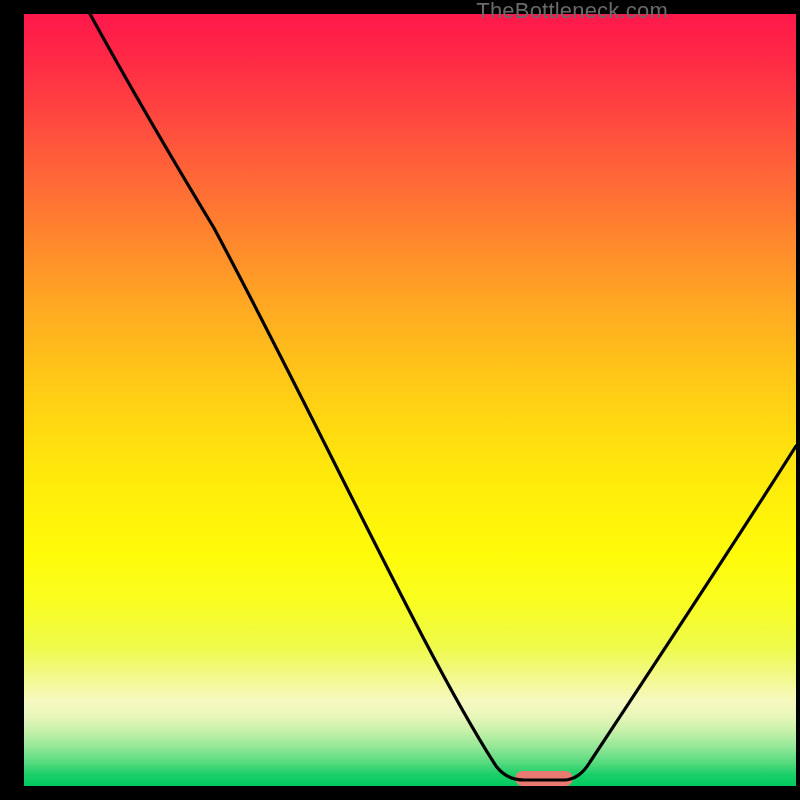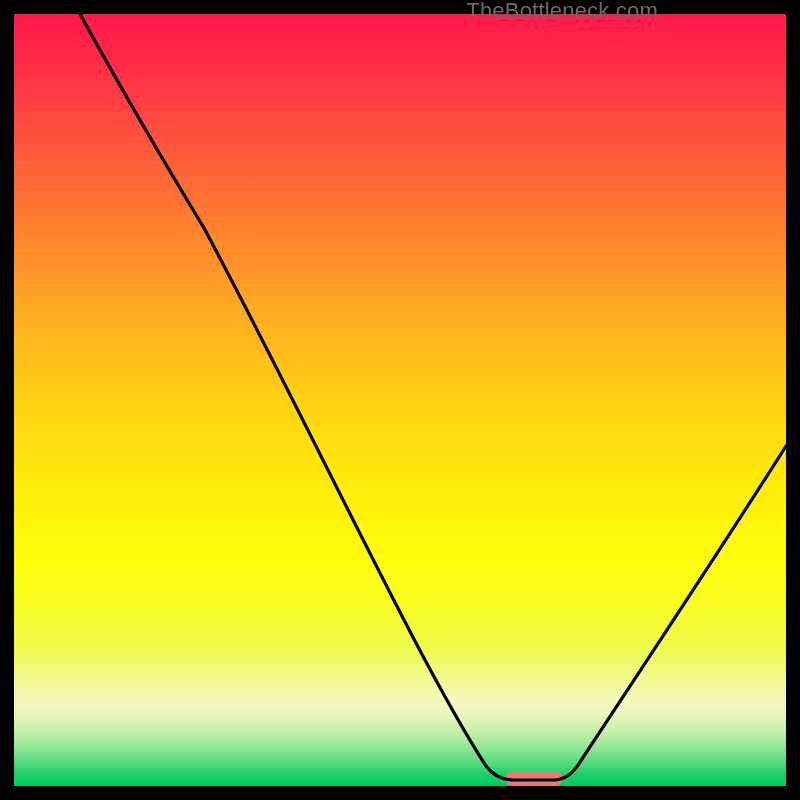--- a/index.html
+++ b/index.html
@@ -7,21 +7,21 @@
     padding: 0;
     width: 800px;
     height: 800px;
     background: #000;
     overflow: hidden;
     font-family: Arial, Helvetica, sans-serif;
   }
   .frame {
     position: absolute;
     top: 0;
-    left: 0;
+    left: 10px;
     width: 672px;
     height: 800px;
     background: #000;
   }
   .plot-area {
     position: absolute;
     left: 14px;
     top: 14px;
     width: 772px;
     height: 772px;

